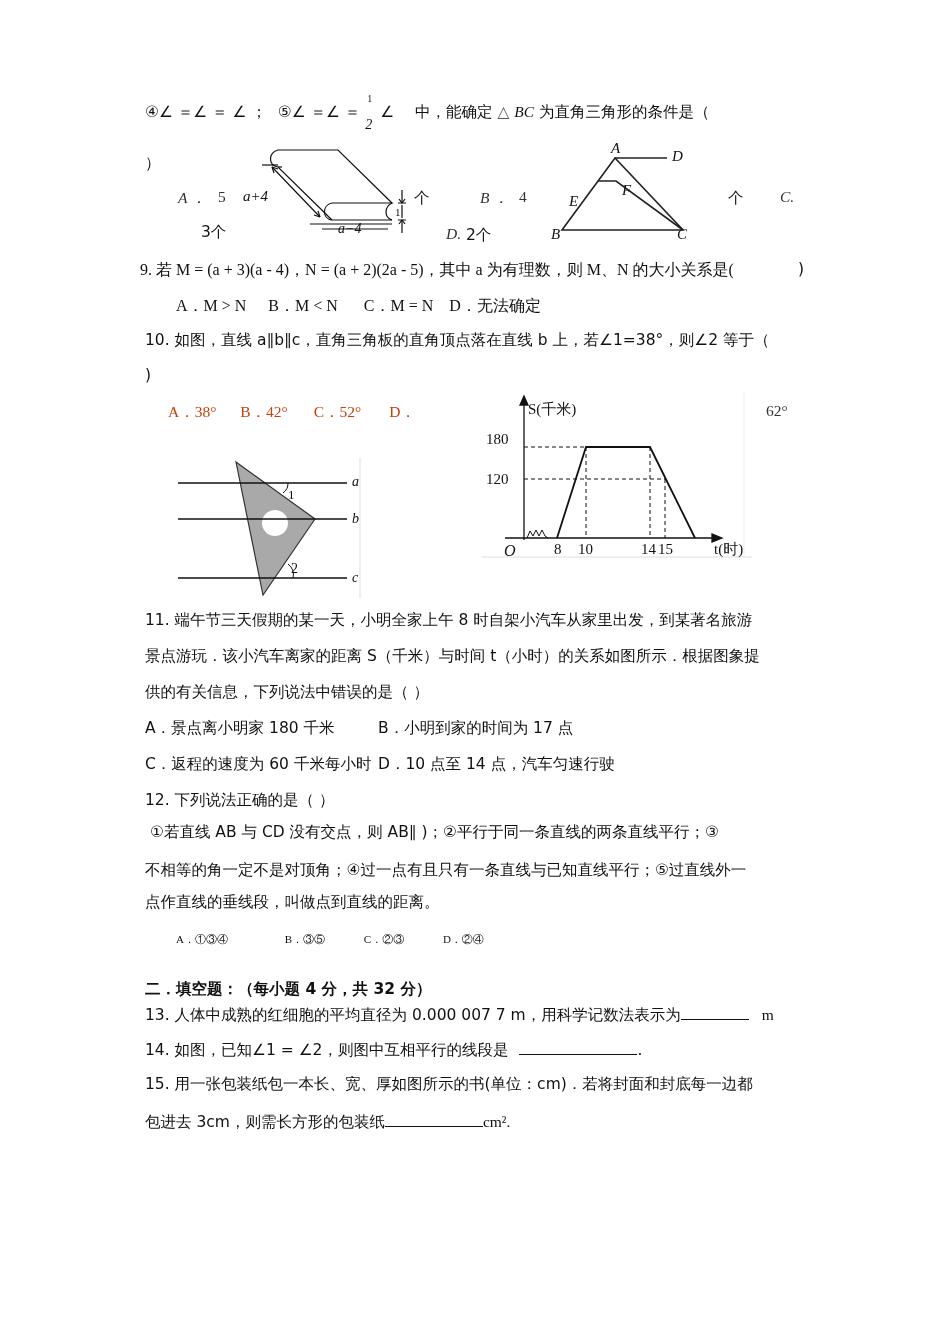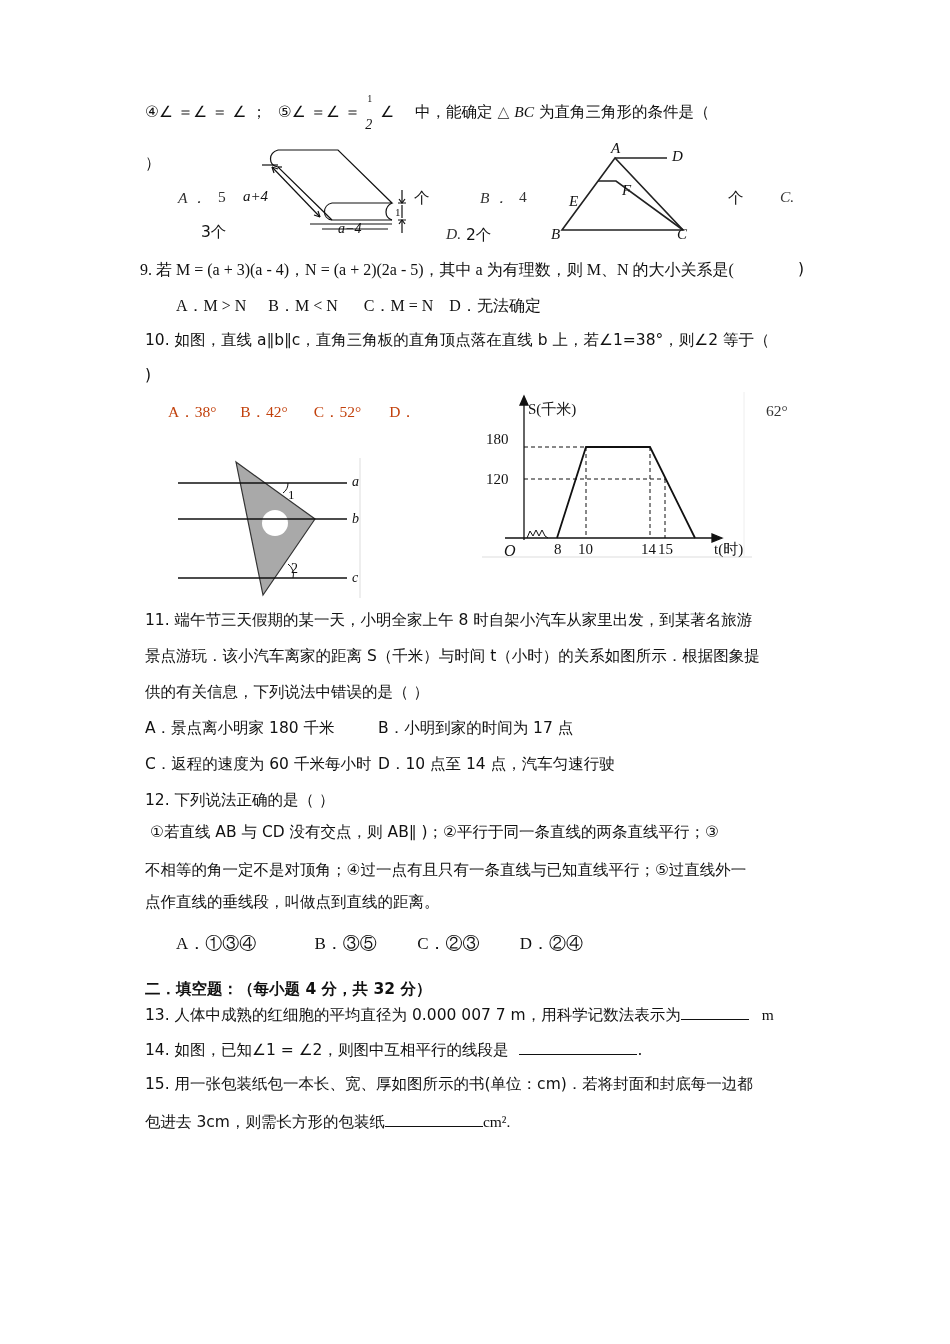--- a/index.html
+++ b/index.html
@@ -167,21 +167,21 @@
 <div class="abs" style="left:145px; top:682px;">供的有关信息，下列说法中错误的是（          ）</div>
 <div class="abs" style="left:145px; top:718px;">A．景点离小明家 180 千米</div>
 <div class="abs" style="left:378px; top:718px;">B．小明到家的时间为 17 点</div>
 <div class="abs" style="left:145px; top:754px;">C．返程的速度为 60 千米每小时</div>
 <div class="abs" style="left:378px; top:754px;">D．10 点至 14 点，汽车匀速行驶</div>
 
 <div class="abs" style="left:145px; top:790px;">12. 下列说法正确的是（       ）</div>
 <div class="abs" style="left:150px; top:822px;">①若直线 AB 与 CD 没有交点，则 AB∥    )；②平行于同一条直线的两条直线平行；③</div>
 <div class="abs" style="left:145px; top:860px;">不相等的角一定不是对顶角；④过一点有且只有一条直线与已知直线平行；⑤过直线外一</div>
 <div class="abs" style="left:145px; top:892px;">点作直线的垂线段，叫做点到直线的距离。</div>
-<div class="abs serif" style="left:176px; top:932px; font-size:17px;">
+<div class="abs serif" style="left:176px; top:932px; font-size:11px;">
   <span>A．①③④</span>
   <span style="margin-left:54px;">B．③⑤</span>
   <span style="margin-left:36px;">C．②③</span>
   <span style="margin-left:36px;">D．②④</span>
 </div>
 
 <div class="abs bold" style="left:145px; top:966px;">二．填空题：（每小题 4 分，共 32 分）</div>
 
 <div class="abs" style="left:145px; top:1003px;">
   <span>13.  人体中成熟的红细胞的平均直径为 0.000 007 7 m，用科学记数法表示为</span><span class="blank" style="width:68px;"></span>

